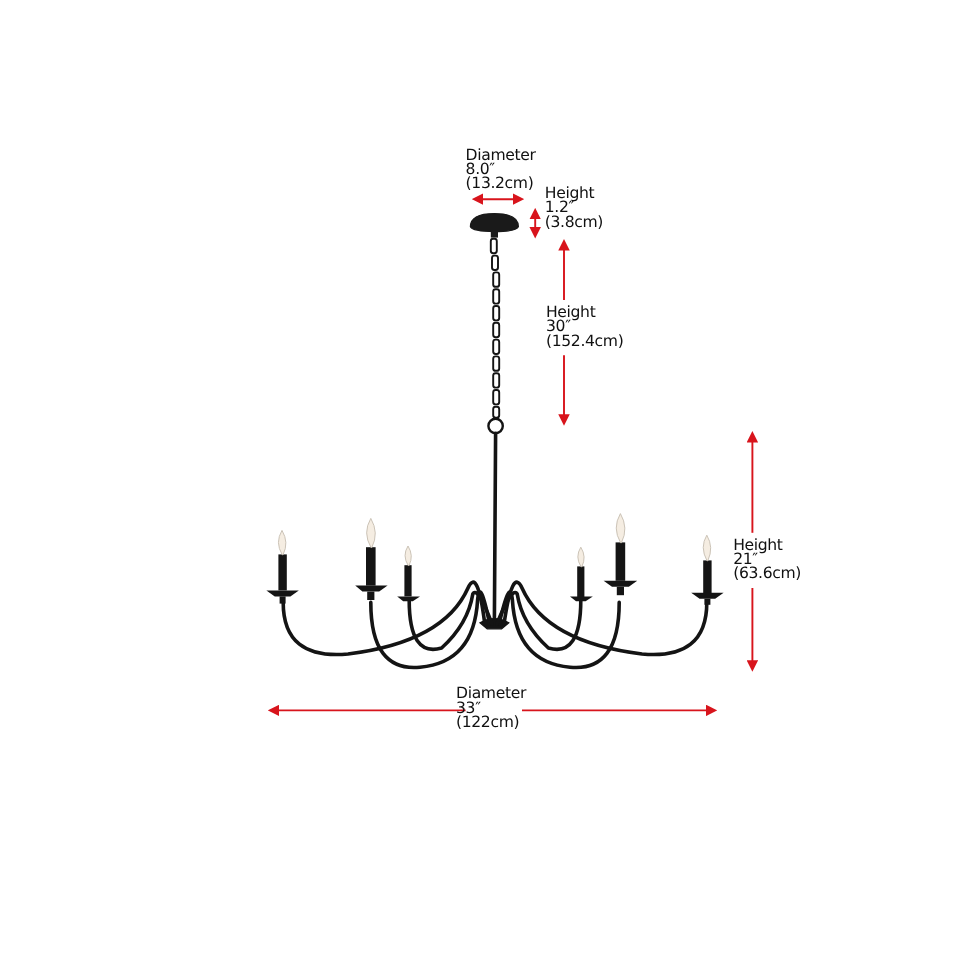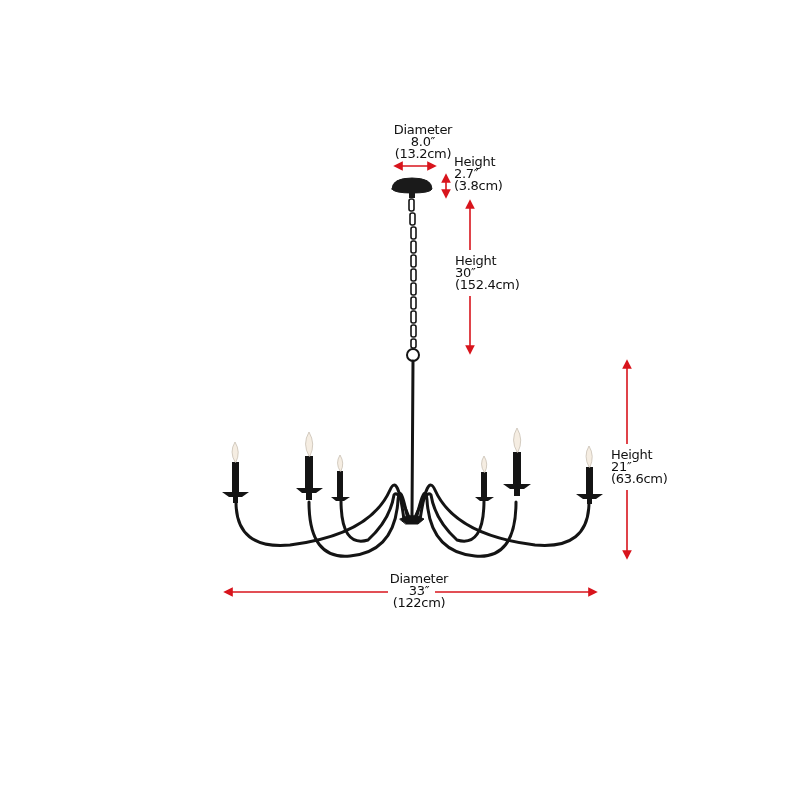--- a/index.html
+++ b/index.html
@@ -1,19 +1,19 @@
 <!DOCTYPE html>
 <html><head>
 <meta charset="utf-8">
 <style>
   html, body { margin:0; padding:0; background:#ffffff; }
   body { width:800px; height:800px; position:relative; overflow:hidden; font-family:"DejaVu Sans", sans-serif; }
   .label { position:absolute; color:#111; font-size:13px; line-height:12px; letter-spacing:-0.3px; }
   .label span { display:block; white-space:nowrap; }
-  .c { text-align:center; }
+  .c { }
   svg.main { position:absolute; left:0; top:0; }
 </style>
 </head>
 <body>
 
 <svg class="main" width="800" height="800" viewBox="0 0 800 800">
   <defs>
     <marker id="ah" markerWidth="6" markerHeight="6" refX="3" refY="3" orient="auto-start-reverse">
       <path d="M0,0 L6,3 L0,6 Z" fill="#d8141c"></path>
     </marker>
@@ -106,21 +106,21 @@
 </svg>
 
 <div class="label c" style="left:388px; top:124px; width:70px;">
   <span>Diameter</span>
   <span>8.0″</span>
   <span>(13.2cm)</span>
 </div>
 
 <div class="label" style="left:454px; top:156px;">
   <span>Height</span>
-  <span>2.7″</span>
+  <span>1.2″</span>
   <span>(3.8cm)</span>
 </div>
 
 <div class="label" style="left:455px; top:255px;">
   <span>Height</span>
   <span>30″</span>
   <span>(152.4cm)</span>
 </div>
 
 <div class="label" style="left:611px; top:449px;">

